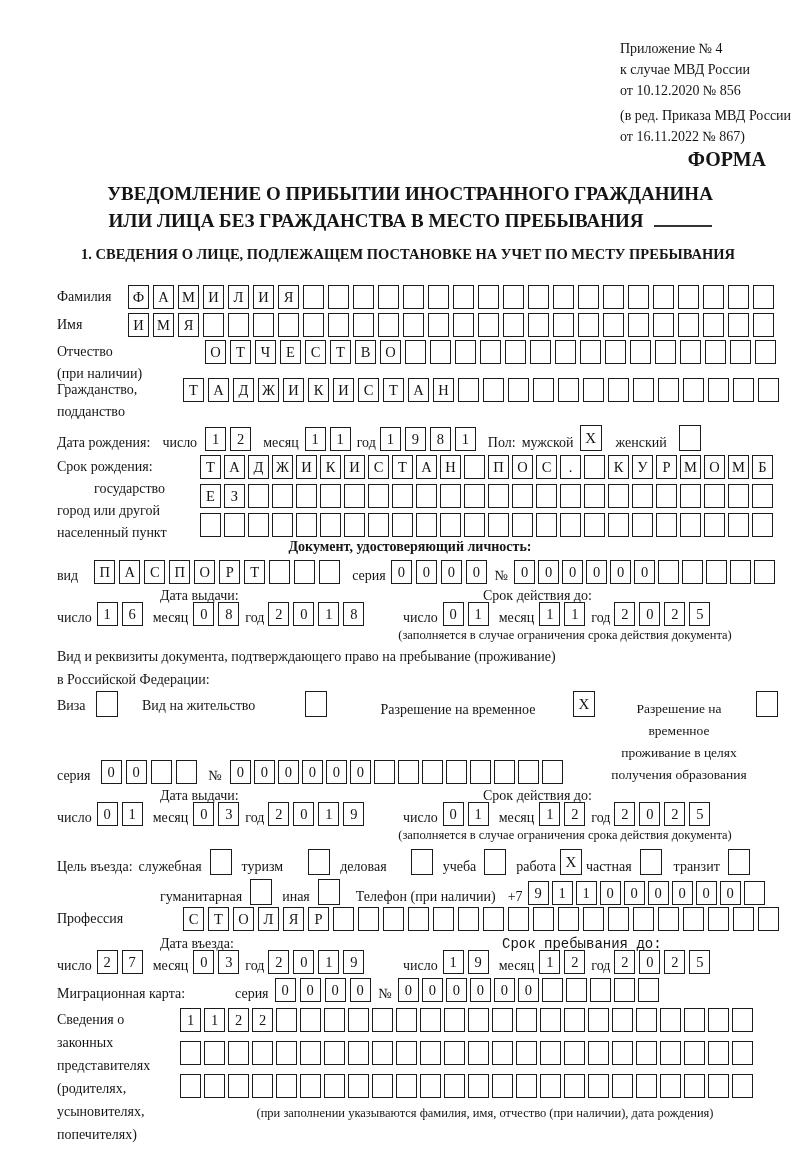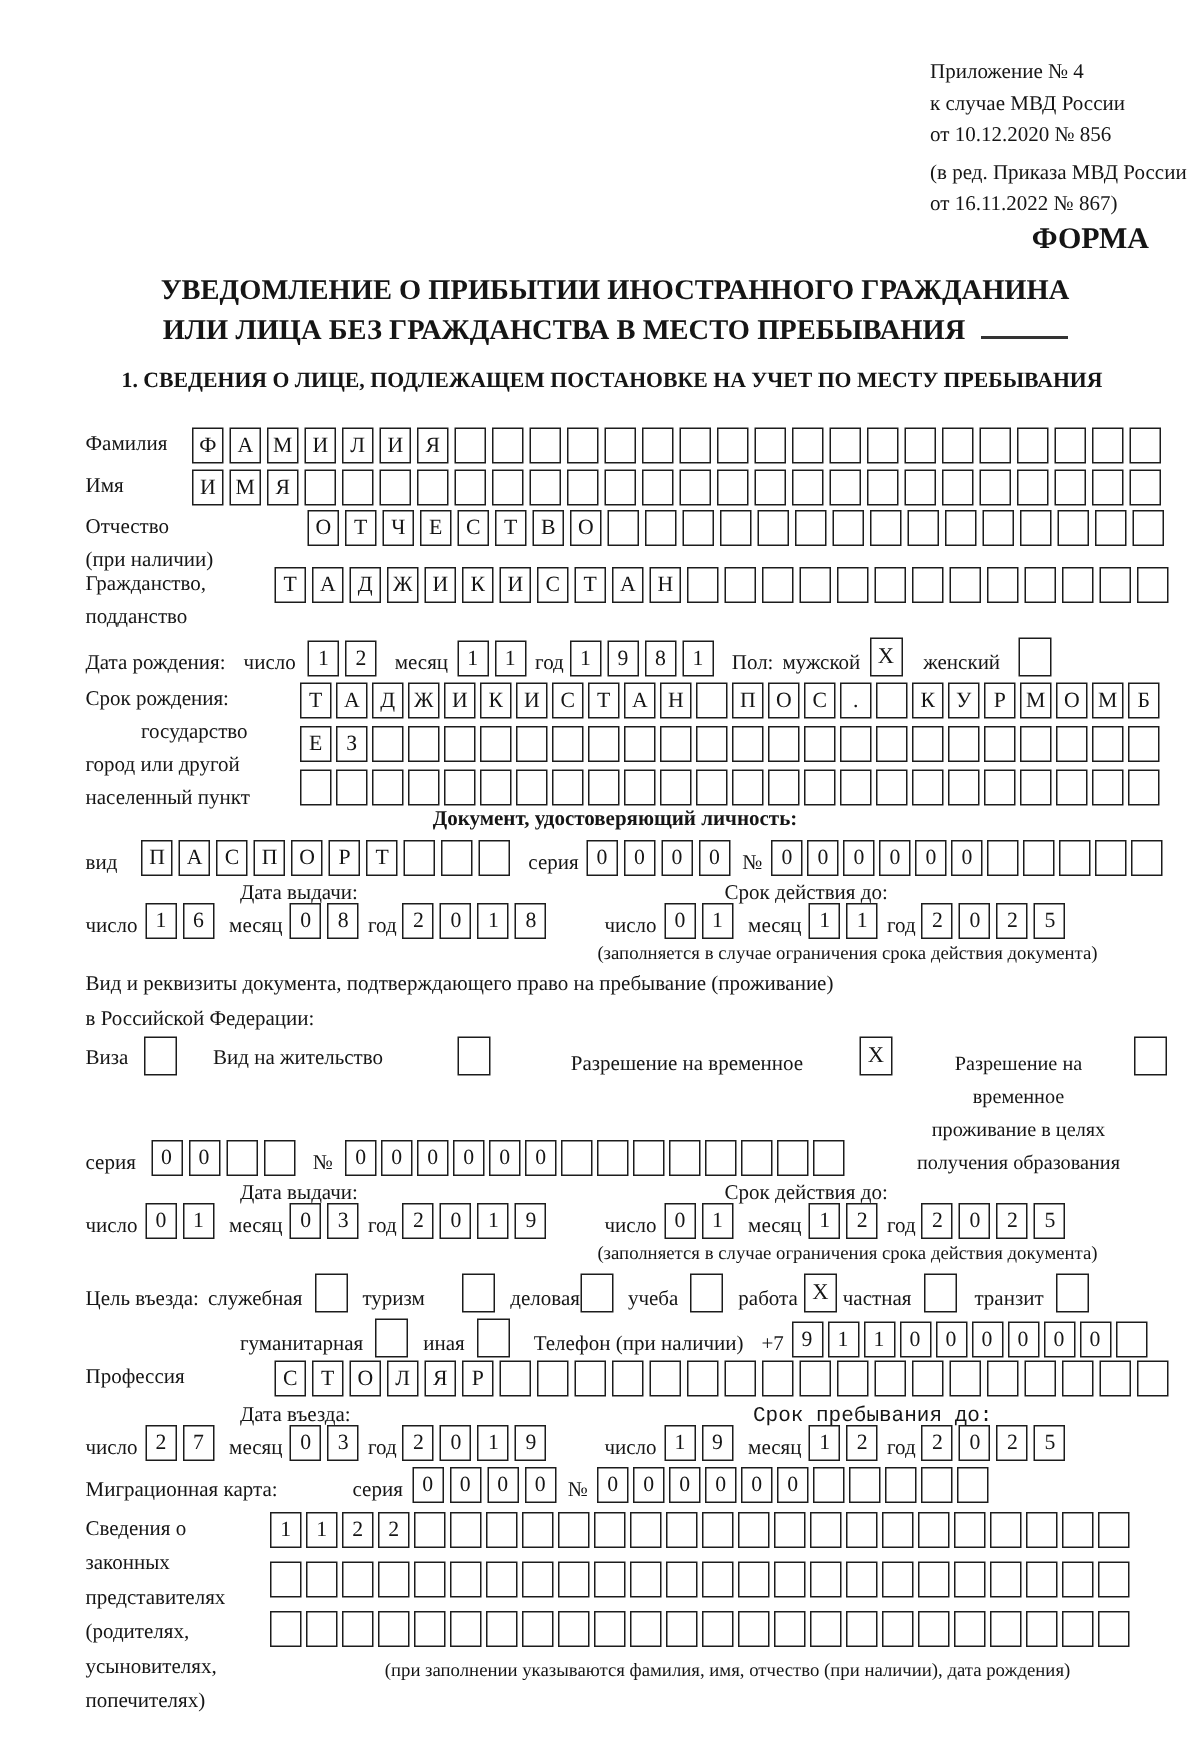--- a/index.html
+++ b/index.html
@@ -446,21 +446,21 @@
     </span>
 </div>
 <div class="abs ctr sm" style="left:350px;top:828px;width:430px;">(заполняется в случае ограничения срока действия документа)</div>
 
 <div class="abs flexrow" style="left:57px;top:849px;">
   <span class="lbl" style="margin-right:6px">Цель въезда:</span>
   <span class="lbl" style="margin-right:8px">служебная</span>
   <span class="cbx" style="margin-right:10px"></span>
   <span class="lbl" style="margin-right:25px">туризм</span>
   <span class="cbx" style="margin-right:10px"></span>
-  <span class="lbl" style="margin-right:0">деловая</span>
+  <span class="lbl" style="margin-right:24px">деловая</span>
   <span class="cbx" style="margin-right:10px"></span>
   <span class="lbl" style="margin-right:8px">учеба</span>
   <span class="cbx" style="margin-right:10px"></span>
   <span class="lbl" style="margin-right:4px">работа</span>
   <span class="cbx" style="margin-right:4px">X</span>
   <span class="lbl" style="margin-right:8px">частная</span>
   <span class="cbx" style="margin-right:12px"></span>
   <span class="lbl" style="margin-right:8px">транзит</span>
   <span class="cbx"></span>
 </div>

